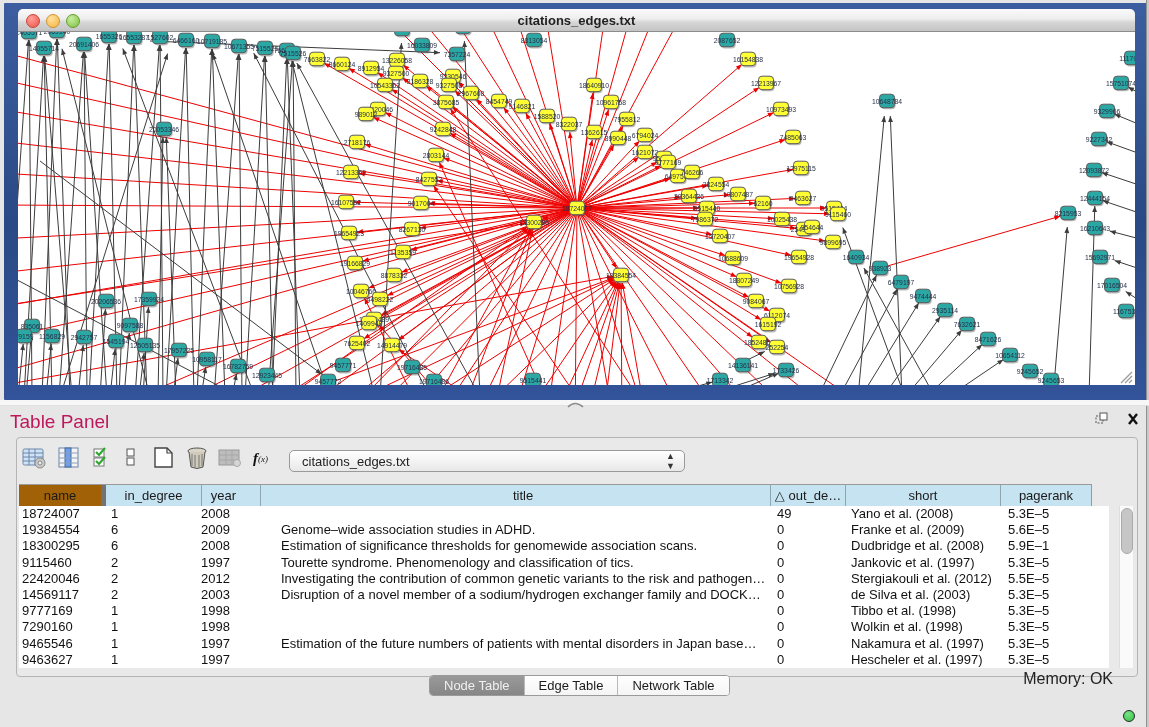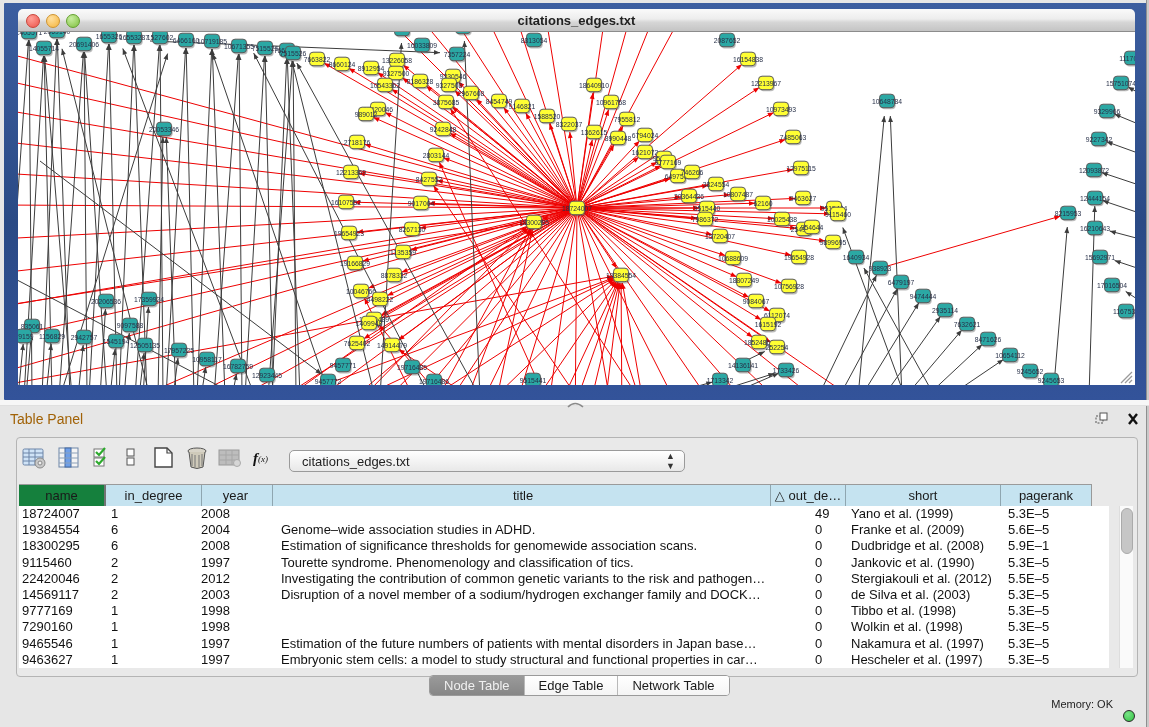--- a/index.html
+++ b/index.html
@@ -3,43 +3,43 @@
 html,body{margin:0;padding:0}
 body{width:1149px;height:727px;background:#e6e6e6;font-family:"Liberation Sans",sans-serif;position:relative;overflow:hidden}
 .abs{position:absolute}
 
 #frame{left:4px;top:3px;width:1143px;height:397px;background:linear-gradient(180deg,#3c5ea0 0%,#2a4a85 55%,#33539a 100%);border-radius:1px}
 #titlebar{left:18px;top:9px;width:1117px;height:22px;background:linear-gradient(180deg,#fafafa 0%,#ededed 45%,#d6d6d6 60%,#c4c4c4 100%);border-bottom:1px solid #8c8c8c;border-radius:5px 5px 0 0}
 .tl{position:absolute;top:5px;width:12px;height:12px;border-radius:50%}
 #titletext{position:absolute;top:4px;left:0;width:100%;text-align:center;font-size:13px;font-weight:bold;color:#222}
 #canvas{left:18px;top:32px;width:1117px;height:353px;background:#fff;overflow:hidden}
 
-#tp-label{left:10px;top:411px;font-size:14px;color:#a16207}
+#tp-label{left:10px;top:411px;font-size:19px;color:#be185d}
 #tp-icons{right:8px;top:411px;font-size:13px;color:#111}
 #tablebox{left:16px;top:437px;width:1120px;height:238px;background:#e9e9e9;border:1px solid #b4b4b4;border-radius:4px}
 #toolbar{position:absolute;left:0;top:0;width:100%;height:45px}
 .tbi{position:absolute;top:7px}
 #dropdown{position:absolute;left:272px;top:12px;width:396px;height:22px;background:linear-gradient(180deg,#ffffff,#e8e8e8);border:1px solid #9a9a9a;border-radius:5px;font-size:13px;color:#222;line-height:22px;padding-left:12px;box-sizing:border-box}
 #ddarrow{position:absolute;right:9px;top:0;font-size:9px;line-height:10px;color:#333;text-align:center}
 #thead{position:absolute;left:2px;top:46px;width:1073px;height:21px;background:#c5e3f0;border-top:1px solid #9a9a9a;border-bottom:1px solid #9a9a9a;font-size:13px;color:#1a1a1a}
 .hc{position:absolute;top:0;height:21px;line-height:21px;text-align:center;border-right:1px solid #8fa6b0;box-sizing:border-box}
 #tbody{position:absolute;left:2px;top:68px;width:1090px;height:162px;background:#fff;font-size:13px;color:#111;overflow:hidden}
 .tr{position:relative;height:16.2px;line-height:16.2px;white-space:nowrap}
 .tr div{position:absolute;top:0;overflow:hidden}
 .c1{left:3px;width:80px}.c2{left:92px;width:90px}.c3{left:182px;width:70px}
-.c4{left:262px;width:484px}.c5{left:796px;width:68px}.c6{left:832px;width:148px}
+.c4{left:262px;width:484px}.c5{left:758px;width:68px}.c6{left:832px;width:148px}
 .c7{left:989px;width:80px}
 #vscroll{position:absolute;right:4px;top:68px;width:13px;height:162px;background:#fafafa;border-left:1px solid #ddd}
 #vthumb{position:absolute;left:1px;top:2px;width:10px;height:44px;background:#c6c6c6;border-radius:6px;border:1px solid #aaa}
 
 #tabs{left:429px;top:675px;height:19px;font-size:13px;border:1px solid #9a9a9a;border-radius:4px;overflow:hidden;background:#fdfdfd;display:flex}
 .tab{height:27px;line-height:19px;padding:0 14px;color:#1a1a1a;background:linear-gradient(180deg,#ffffff,#f0f0f0)}
 .tab.sel{background:linear-gradient(180deg,#9a9a9a,#7e7e7e);color:#f0f0f0}
 .tab+.tab{border-left:1px solid #b9b9b9}
-#memory{right:36px;top:698px;font-size:11px;color:#222}
+#memory{right:36px;top:670px;font-size:16px;color:#222}
 #memdot{right:14px;top:710px;width:12px;height:12px;border-radius:50%;background:radial-gradient(circle at 38% 32%,#7ae388,#2fc23f);border:1.5px solid #2a2a2a;box-sizing:border-box}
 #rightstrip{left:1146px;top:0;width:3px;height:727px;background:#c9c9c9;border-left:1px solid #8f8f8f;box-sizing:border-box}
 </style></head>
 <body>
 <div class="abs" id="frame"></div>
 <div class="abs" id="canvas">
     <svg width="1149" height="727" style="position:absolute;left:-18px;top:-31px;font-family:'Liberation Sans',sans-serif">
       <line x1="577.0" y1="207.0" x2="323.9" y2="62.0" stroke="#ee0000" stroke-width="1"></line>
       <path d="M323.9 62.0 L330.3 62.9 L328.0 67.0 Z" fill="#ee0000"></path>
       <line x1="577.0" y1="207.0" x2="348.8" y2="67.2" stroke="#ee0000" stroke-width="1"></line>
@@ -906,62 +906,62 @@
         <path d="M171 9 V21 M174 10 V22 M178 10 V22 M181 9 V21" stroke="#777" stroke-width="1"></path>
         <rect x="198" y="5" width="20" height="15" fill="#bdbdbd" stroke="#999"></rect>
         <path d="M198 10 H218 M198 15 H218 M205 5 V20 M211 5 V20" stroke="#a7a7a7"></path>
         <circle cx="216" cy="18" r="3.5" fill="#d6d6d6" stroke="#aaa"></circle>
         <text x="232" y="18" font-family="Liberation Serif,serif" font-style="italic" font-weight="bold" font-size="15" fill="#111">f</text>
         <text x="237" y="17" font-family="Liberation Serif,serif" font-style="italic" font-size="9" fill="#111">(x)</text>
       </svg>
     <div id="dropdown">citations_edges.txt<span id="ddarrow">▲<br>▼</span></div>
   </div>
   <div id="thead">
-    <div class="hc" style="left:0;width:87px;background:#15803d;border-right:2px solid #737373">name</div>
+    <div class="hc" style="left:0;width:87px;background:#a16207;border-right:5px solid #737373">name</div>
     <div class="hc" style="left:87px;width:96px">in_degree</div>
-    <div class="hc" style="left:180px;width:74px">year</div>
+    <div class="hc" style="left:168px;width:74px">year</div>
     <div class="hc" style="left:257px;width:495px">title</div>
     <div class="hc" style="left:752px;width:75px">△ out_de…</div>
     <div class="hc" style="left:827px;width:155px">short</div>
     <div class="hc" style="left:982px;width:91px;border-right:1px solid #999">pagerank</div>
   </div>
   <div id="tbody">
       <div class="tr">
         <div class="c1">18724007</div>
         <div class="c2">1</div>
         <div class="c3">2008</div>
         <div class="c5">49</div>
-        <div class="c6">Yano et al. (1999)</div>
+        <div class="c6">Yano et al. (2008)</div>
         <div class="c7">5.3E–5</div>
       </div>
       <div class="tr">
         <div class="c1">19384554</div>
         <div class="c2">6</div>
-        <div class="c3">2004</div>
+        <div class="c3">2009</div>
         <div class="c4">Genome–wide association studies in ADHD.</div>
         <div class="c5">0</div>
         <div class="c6">Franke et al. (2009)</div>
         <div class="c7">5.6E–5</div>
       </div>
       <div class="tr">
         <div class="c1">18300295</div>
         <div class="c2">6</div>
         <div class="c3">2008</div>
         <div class="c4">Estimation of significance thresholds for genomewide association scans.</div>
         <div class="c5">0</div>
         <div class="c6">Dudbridge et al. (2008)</div>
         <div class="c7">5.9E–1</div>
       </div>
       <div class="tr">
         <div class="c1">9115460</div>
         <div class="c2">2</div>
         <div class="c3">1997</div>
         <div class="c4">Tourette syndrome. Phenomenology and classification of tics.</div>
         <div class="c5">0</div>
-        <div class="c6">Jankovic et al. (1990)</div>
+        <div class="c6">Jankovic et al. (1997)</div>
         <div class="c7">5.3E–5</div>
       </div>
       <div class="tr">
         <div class="c1">22420046</div>
         <div class="c2">2</div>
         <div class="c3">2012</div>
         <div class="c4">Investigating the contribution of common genetic variants to the risk and pathogen…</div>
         <div class="c5">0</div>
         <div class="c6">Stergiakouli et al. (2012)</div>
         <div class="c7">5.5E–5</div>
@@ -997,21 +997,20 @@
         <div class="c3">1997</div>
         <div class="c4">Estimation of the future numbers of patients with mental disorders in Japan base…</div>
         <div class="c5">0</div>
         <div class="c6">Nakamura et al. (1997)</div>
         <div class="c7">5.3E–5</div>
       </div>
       <div class="tr">
         <div class="c1">9463627</div>
         <div class="c2">1</div>
         <div class="c3">1997</div>
-        <div class="c4">Embryonic stem cells: a model to study structural and functional properties in car…</div>
         <div class="c5">0</div>
         <div class="c6">Hescheler et al. (1997)</div>
         <div class="c7">5.3E–5</div>
       </div>
     </div>
   <div id="vscroll">
       <div id="vthumb"></div>
     </div>
 </div>
 <div class="abs" id="tabs">

